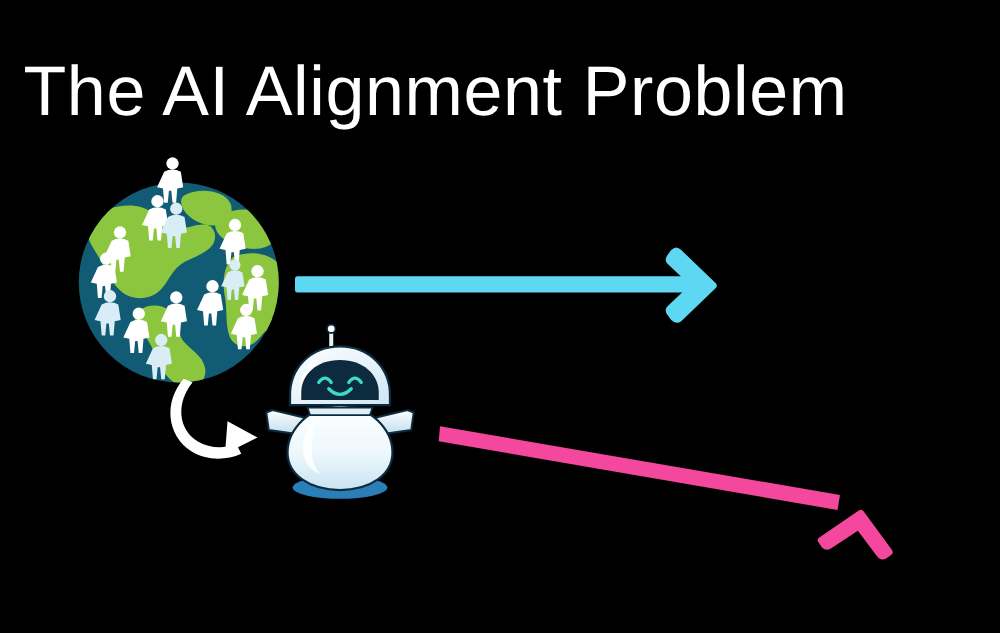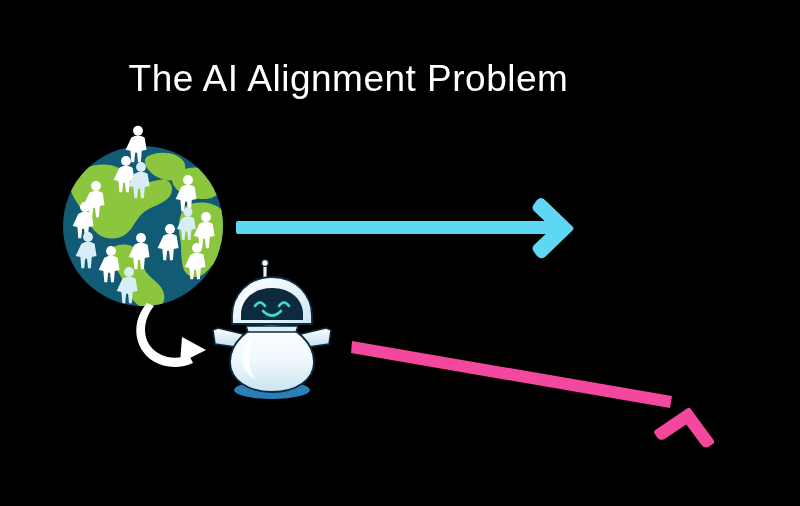--- a/index.html
+++ b/index.html
@@ -13,26 +13,26 @@
   #slide {
     position: relative;
     width: 800px;
     height: 506px;
     background: #000000;
     overflow: hidden;
   }
   #title {
     position: absolute;
     left: 0;
-    top: 60px;
+    top: 44px;
     width: 697px;
     text-align: center;
     color: #ffffff;
     font-family: "Liberation Sans", sans-serif;
-    font-size: 37px;
+    font-size: 56px;
     font-weight: 400;
     letter-spacing: 0.5px;
     line-height: 1.05;
     white-space: nowrap;
   }
   .layer {
     position: absolute;
     left: 0;
     top: 0;
   }

